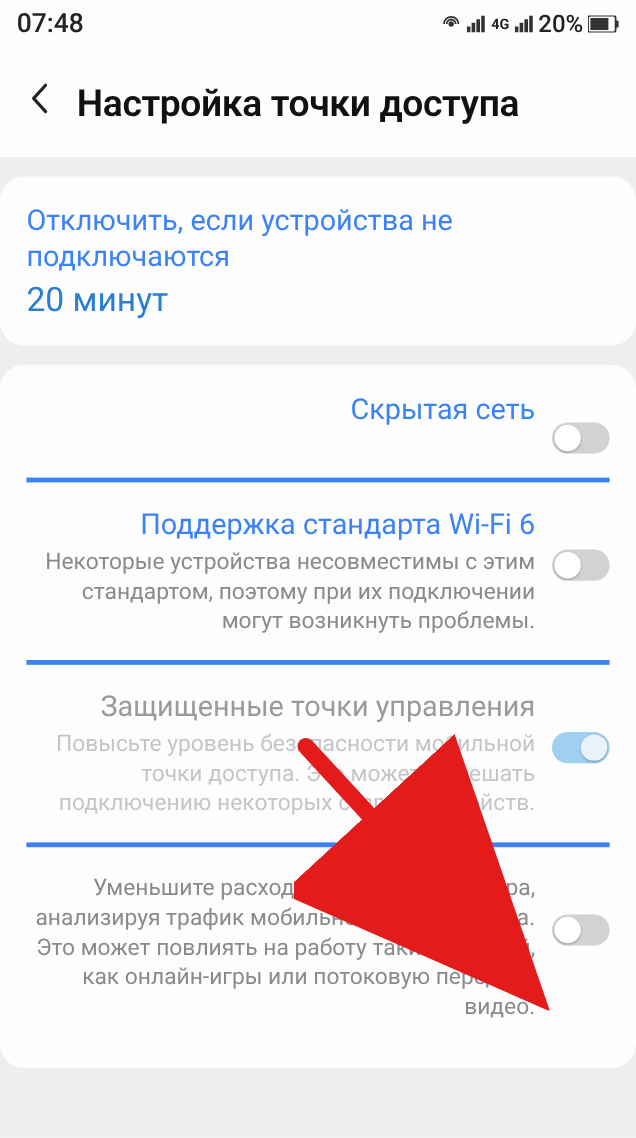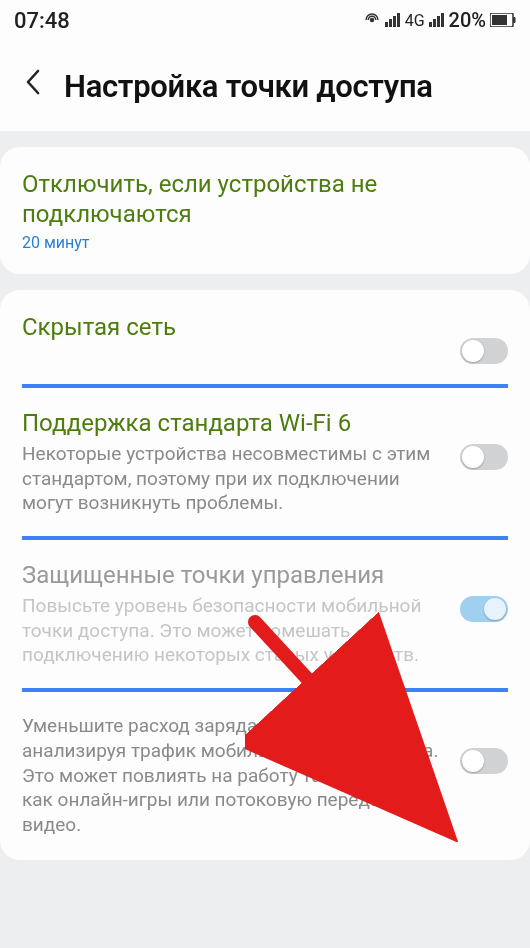--- a/index.html
+++ b/index.html
@@ -46,28 +46,28 @@
 
   .card {
     background: #fdfdfd;
     border-radius: 20px;
     padding: 22px 22px;
     margin: 0 0 16px 0;
   }
 
   .item-title {
     font-size: 24px;
-    color: #4d7c0f;
+    color: #3b82f6;
     line-height: 1.25;
     margin-bottom: 4px;
   }
   .item-title.disabled { color: #9a9a9a; }
 
   .item-value {
-    font-size: 16px;
+    font-size: 28px;
     color: #2a7fd4;
   }
 
   .item-desc {
     font-size: 19px;
     color: #8a8a8a;
     line-height: 1.3;
     margin-top: 2px;
   }
   .item-desc.faint { color: #c3c5c7; }
@@ -120,21 +120,21 @@
         <circle cx="12" cy="12" r="2" fill="#333"></circle>
         <path d="M7 12a5 5 0 0 1 10 0"></path>
         <path d="M4 12a8 8 0 0 1 16 0"></path>
       </svg>
     </span>
     <span>
       <svg width="16" height="14" viewBox="0 0 16 14">
           <path d="M0 14h3V9H0zM4 14h3V6H4zM8 14h3V3H8zM12 14h3V0h-3z" fill="#333"></path>
         </svg>
     </span>
-    <span style="font-size:16px; font-weight:400;">4G</span>
+    <span style="font-size:12px; font-weight:700;">4G</span>
     <span>
       <svg width="16" height="14" viewBox="0 0 16 14">
           <path d="M0 14h3V9H0zM4 14h3V6H4zM8 14h3V3H8zM12 14h3V0h-3z" fill="#333"></path>
         </svg>
     </span>
     <span class="pct">20%</span>
     <span>
       <svg width="26" height="14" viewBox="0 0 26 14">
         <rect x="0" y="0" width="23" height="14" rx="2" fill="none" stroke="#333" stroke-width="1.5"></rect>
         <rect x="23" y="4" width="2.5" height="6" rx="1" fill="#333"></rect>
@@ -153,21 +153,21 @@
   <div class="title">Настройка точки доступа</div>
 </div>
 
 <div class="section-gap"></div>
 
 <div class="card">
   <div class="item-title">Отключить, если устройства не подключаются</div>
   <div class="item-value">20 минут</div>
 </div>
 
-<div class="card" style="padding-top:22px; padding-bottom:22px;">
+<div class="card" style="padding-top:22px; padding-bottom:38px;text-align:right;">
 
   <div class="row">
     <div class="text">
       <div class="item-title">Скрытая сеть</div>
     </div>
     <div class="ctrl">
       <div class="toggle">
         <div class="knob"></div>
       </div>
     </div>

